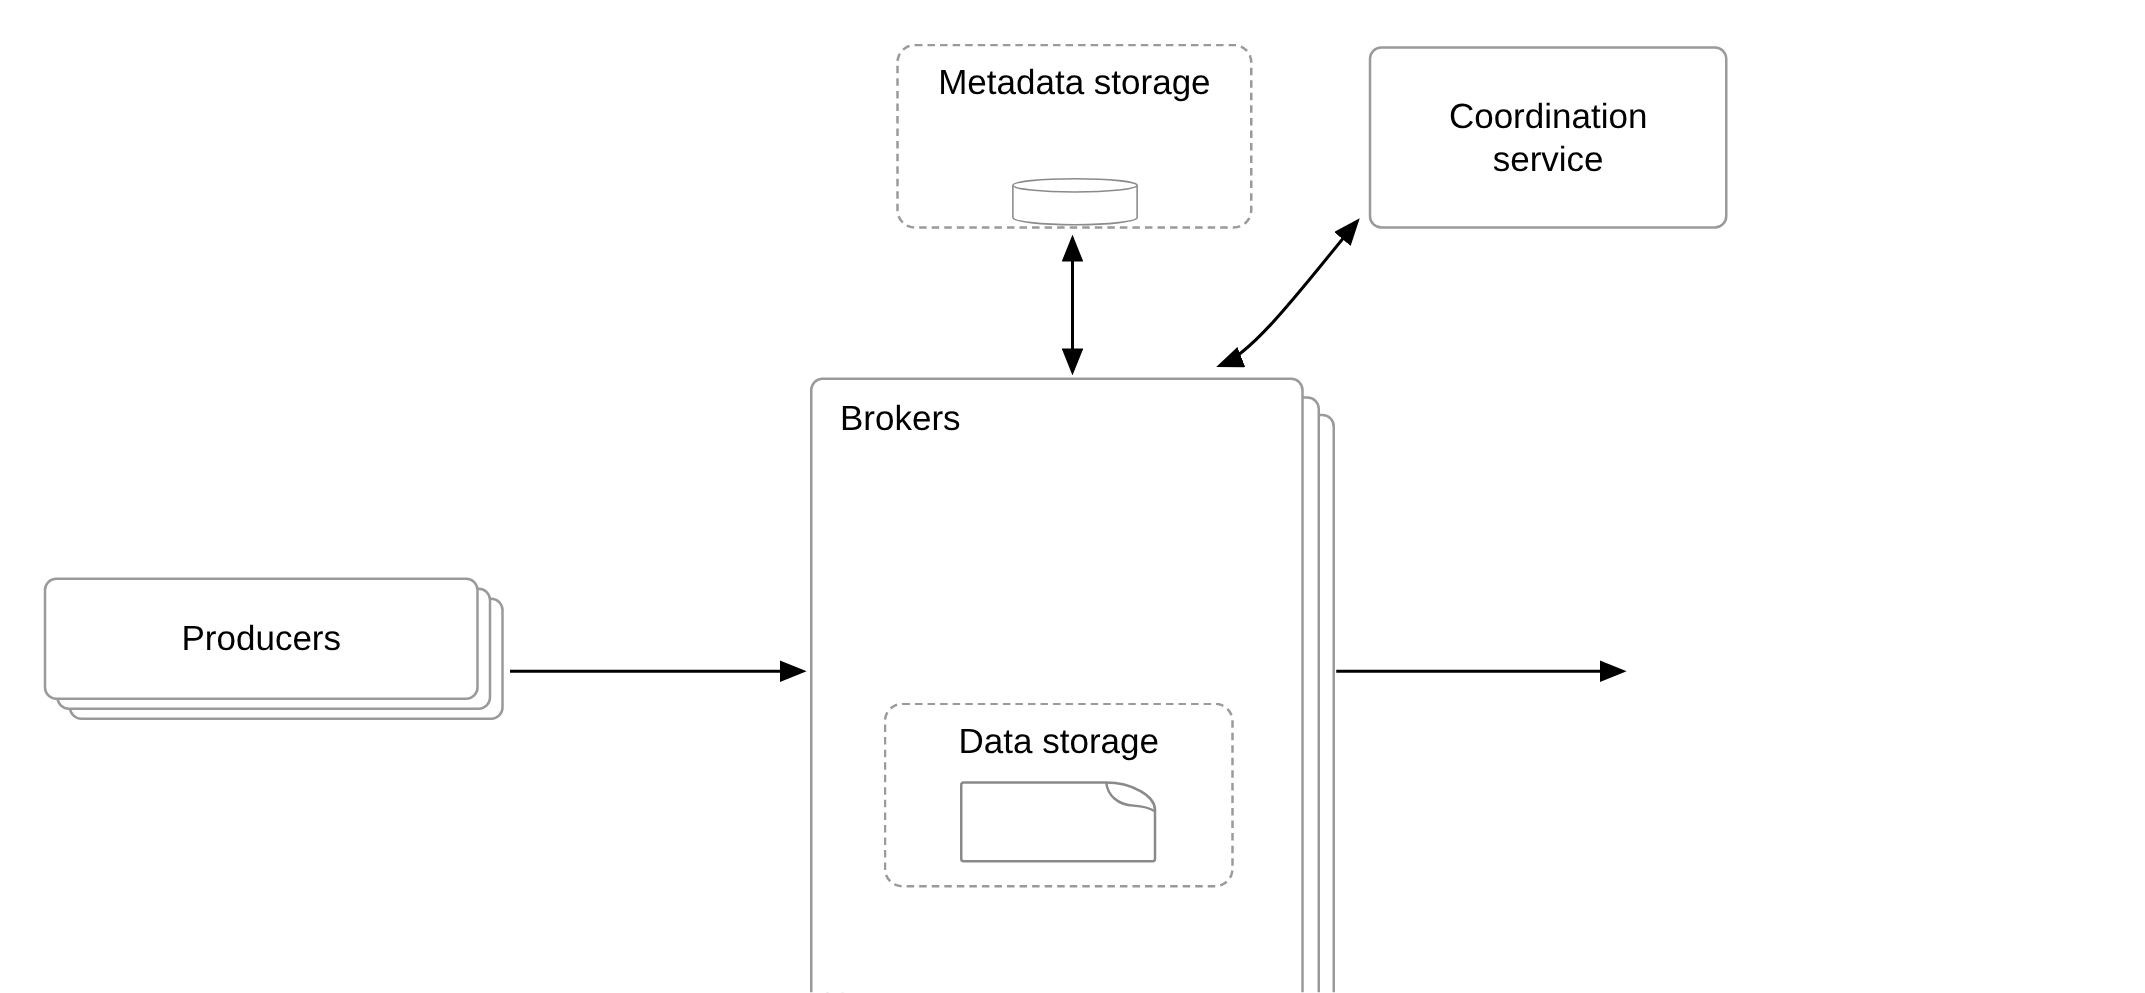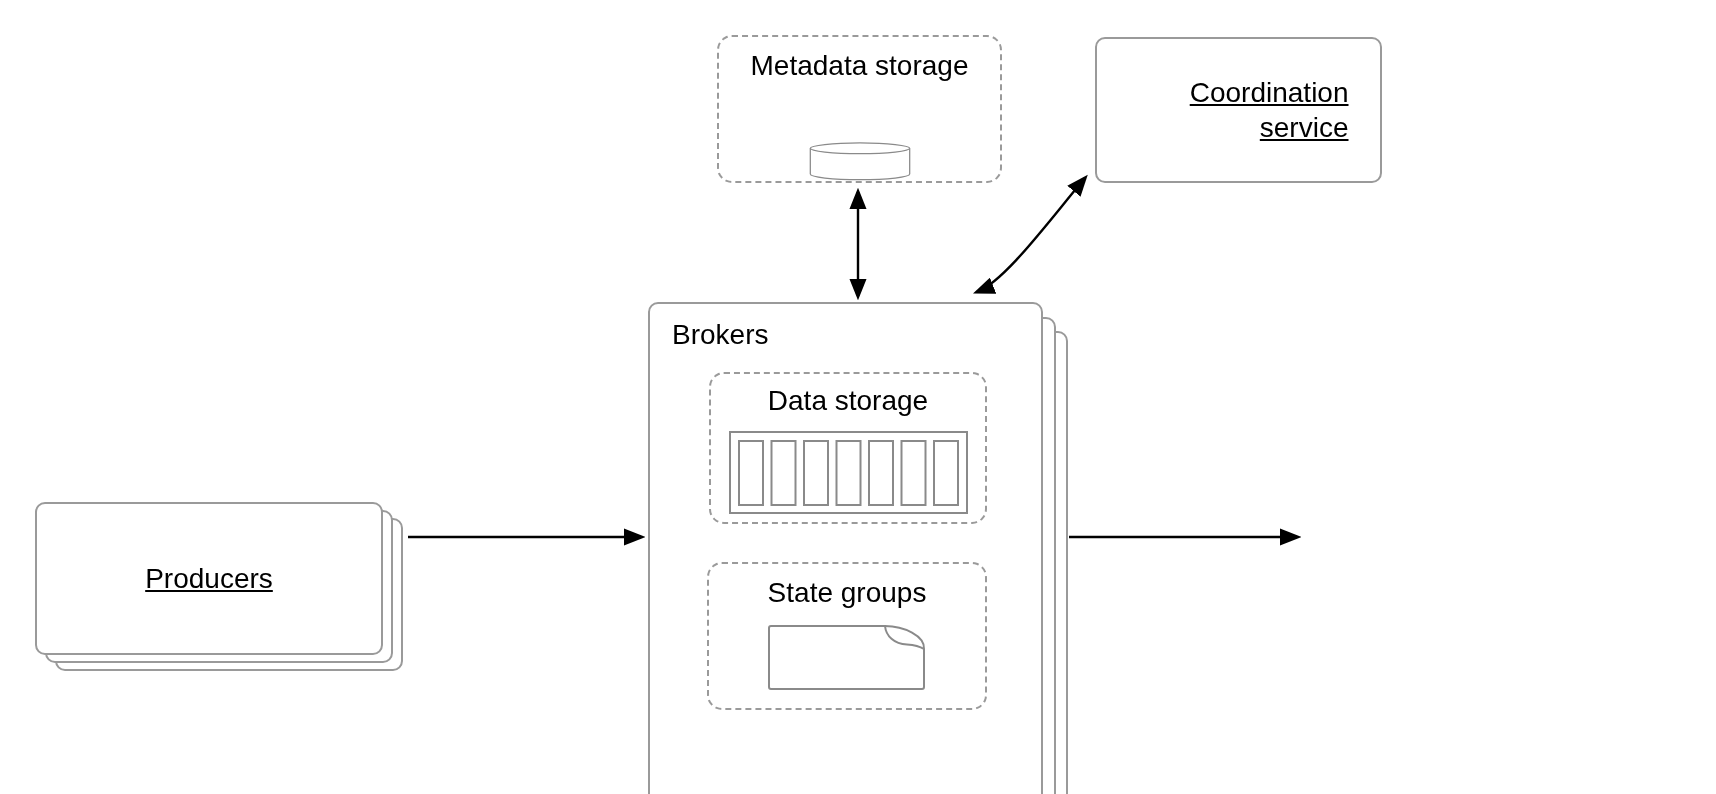--- a/index.html
+++ b/index.html
@@ -16,21 +16,21 @@
     background:var(--background);
     font-family:"Liberation Sans","DejaVu Sans",sans-serif;
     color:var(--text);
     overflow:hidden;
   }
   .label{font-size:28px;line-height:34px;white-space:nowrap;}
   
   .node{position:absolute;box-sizing:border-box;background:var(--background);}
   .dashed-node{border:2px dashed var(--border);border-radius:15px;}
   .solid-node{border:2px solid var(--border);border-radius:10px;}
-  .v-center{display:flex;flex-direction:column;align-items:center;justify-content:center;text-align:right;text-decoration:underline;}
+  .v-center{display:flex;flex-direction:column;align-items:center;justify-content:center;text-align:center;}
   .top-center{display:flex;flex-direction:column;align-items:center;}
   
   .stack{position:absolute;}
   .stack-layer{
     position:absolute;inset:0;box-sizing:border-box;
     background:var(--background);
     border:2px solid var(--border);border-radius:10px;
   }
   .l3{z-index:1;transform:translate(20px,16px);}
   .l2{z-index:2;transform:translate(10px,8px);}
@@ -41,21 +41,21 @@
   #node-metadata{left:717px;top:35px;width:285px;height:148px;padding-top:12px;gap:47px;}
   #node-metadata .label{margin-bottom:12px;}
   #node-coordination{left:1095px;top:37px;width:287px;height:146px;}
   #node-coordination .label{white-space:normal;width:220px;line-height:35px;}
   #node-brokers{left:648px;top:302px;width:395px;height:523px;}
   .brokers-title{position:absolute;left:22px;top:14px;}
   #node-data-storage{left:59px;top:68px;width:278px;height:152px;padding-top:10px;}
   #node-data-storage .label{margin-bottom:13px;}
   #node-state-storage{left:57px;top:258px;width:280px;height:148px;padding-top:12px;}
   #node-state-storage .label{margin-bottom:14px;}
-  #node-producers{left:35px;top:462px;width:348px;height:153px;margin-top:40px;}
+  #node-producers{left:35px;top:462px;width:348px;height:98px;}
   #node-consumers{left:1306px;top:463px;width:352px;height:137px;}
   
   .icon{display:block;}
   .icon .stroke{stroke:var(--icon-stroke);stroke-width:2px;fill:var(--background);}
   .icon .stroke-nf{stroke:var(--icon-stroke);stroke-width:2px;fill:none;}
   
   .connectors{position:absolute;inset:0;z-index:4;pointer-events:none;}
   .connectors .edge{stroke:var(--arrow);stroke-width:2.4px;fill:none;}
   .connectors .head{fill:var(--arrow);}
 </style>
@@ -75,36 +75,23 @@
   <div class="node solid-node v-center" id="node-coordination">
     <div class="label">Coordination service</div>
   </div>
 
   <div class="stack" id="node-brokers">
     <div class="stack-layer l3"></div>
     <div class="stack-layer l2"></div>
     <div class="stack-layer l1">
       <div class="label brokers-title">Brokers</div>
 
-      <div class="node dashed-node top-center" id="node-data-storage">
-        <div class="label">Data storage</div>
-        <svg class="icon" width="239" height="83" viewBox="0 0 239 83">
-          <rect class="stroke" x="1" y="1" width="237" height="81"></rect>
-          <rect class="stroke" x="10" y="10" width="24" height="64"></rect>
-          <rect class="stroke" x="42.5" y="10" width="24" height="64"></rect>
-          <rect class="stroke" x="75" y="10" width="24" height="64"></rect>
-          <rect class="stroke" x="107.5" y="10" width="24" height="64"></rect>
-          <rect class="stroke" x="140" y="10" width="24" height="64"></rect>
-          <rect class="stroke" x="172.5" y="10" width="24" height="64"></rect>
-          <rect class="stroke" x="205" y="10" width="24" height="64"></rect>
-        </svg>
-      </div>
 
       <div class="node dashed-node top-center" id="node-state-storage">
-        <div class="label">State groups</div>
+        <div class="label">Data storage</div>
         <svg class="icon" width="160" height="67" viewBox="0 0 160 67">
           <path class="stroke" d="M4 2 L118 2 C137 2 158 12 157 25 L157 63 Q157 65 155 65 L4 65 Q2 65 2 63 L2 4 Q2 2 4 2 Z"></path>
           <path class="stroke-nf" d="M118 2 C119 12 127 20 140 20.5 C147 21 153 22.5 157 25"></path>
         </svg>
       </div>
     </div>
   </div>
 
   <div class="stack" id="node-producers">
     <div class="stack-layer l3"></div>

